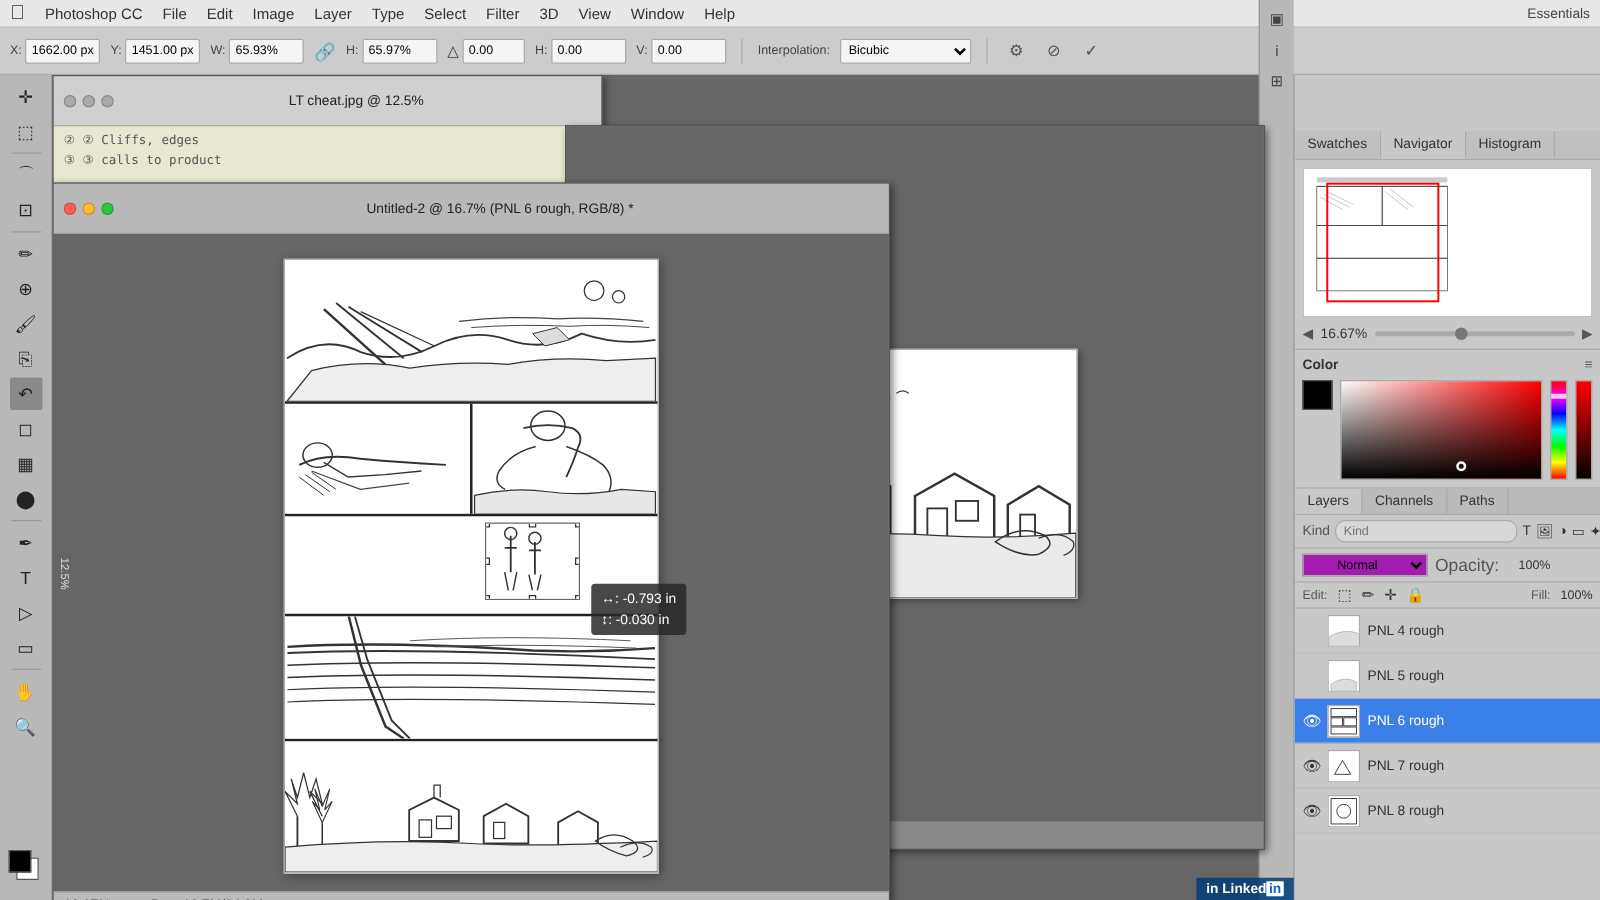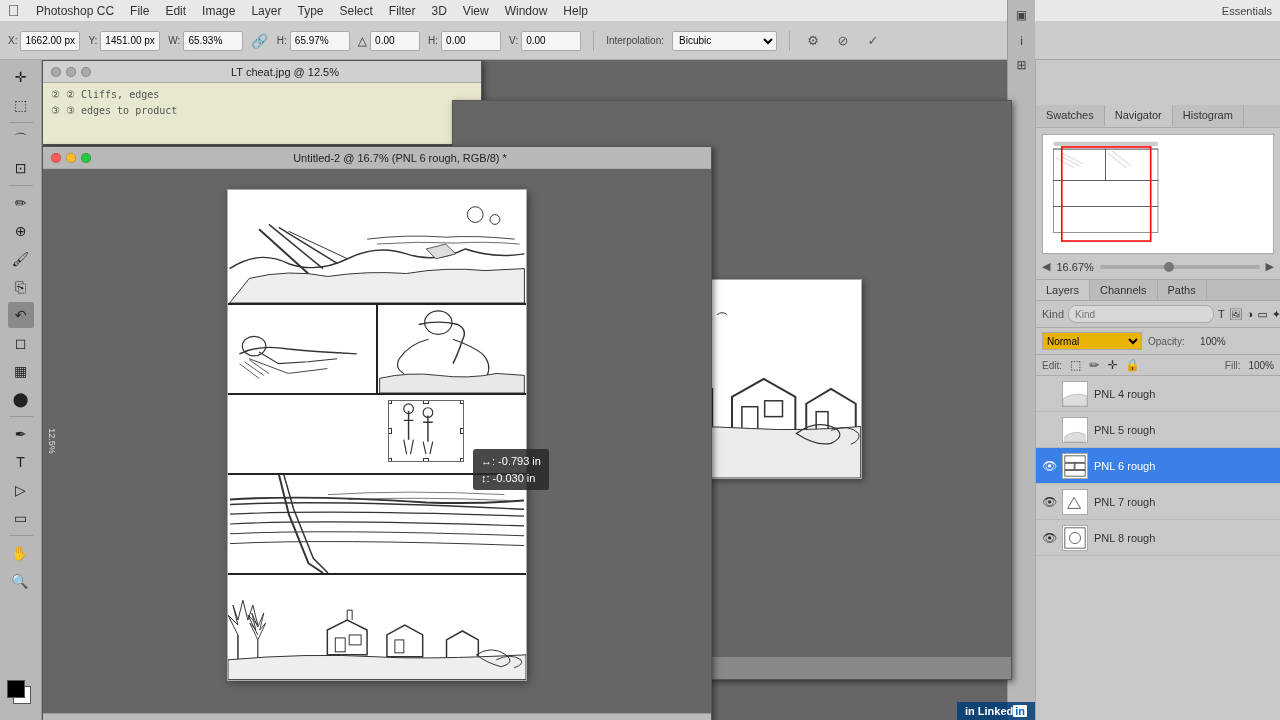--- a/index.html
+++ b/index.html
@@ -75,21 +75,21 @@
       flex: 1; background: #666; position: relative; overflow: hidden;
     }
 
     
     .doc-window {
       position: absolute; background: #888;
       border: 1px solid #555;
       box-shadow: 2px 2px 6px rgba(0,0,0,0.5);
     }
     .doc-titlebar {
-      height: 22px; background: #d0d0d0; display: flex; align-items: center;
+      height: 40px; background: #d0d0d0; display: flex; align-items: center;
       padding: 0 8px; gap: 6px;
       border-bottom: 1px solid #aaa;
       font-size: 11px;
     }
     .doc-titlebar.active { background: #b8b8b8; }
     .traffic-lights { display: flex; gap: 5px; }
     .tl { width: 10px; height: 10px; border-radius: 50%; border: 1px solid rgba(0,0,0,0.2); cursor: pointer; }
     .tl-red { background: #ff5f56; }
     .tl-yellow { background: #ffbd2e; }
     .tl-green { background: #27c93f; }
@@ -245,23 +245,23 @@
     }
     .layers-search {
       flex: 1; height: 18px; border: 1px solid #aaa; border-radius: 8px;
       background: #d8d8d8; padding: 0 6px; font-size: 10px;
     }
     .layers-mode-row {
       padding: 4px 6px; display: flex; align-items: center; gap: 6px;
       border-bottom: 1px solid #aaa;
     }
     .layers-mode-select {
-      width: 100px; height: 18px; font-size: 10px; border: 1px solid #aaa; background: #eab308;
-    }
-    .layers-opacity-label { font-size: 10px; color: #555; }
+      width: 100px; height: 18px; font-size: 10px; border: 1px solid #aaa; background: #a21caf; text-align: center;
+    }
+    .layers-opacity-label { font-size: 14px; color: #555; }
     .layers-opacity-val { font-size: 10px; color: #333; width: 35px; text-align: right; }
     .layers-lock-row {
       padding: 3px 6px; display: flex; align-items: center; gap: 8px;
       border-bottom: 1px solid #aaa; font-size: 10px;
     }
     .layers-lock-label { color: #555; }
     .layers-fill-label { margin-left: auto; color: #555; }
     .layers-fill-val { color: #333; }
 
     .layers-list {
@@ -403,21 +403,21 @@
       <div class="doc-titlebar">
         <div class="traffic-lights">
           <div class="tl tl-gray"></div>
           <div class="tl tl-gray"></div>
           <div class="tl tl-gray"></div>
         </div>
         <span class="doc-title">LT cheat.jpg @ 12.5%</span>
       </div>
       <div class="doc-content" style="background:#e8e8d0; padding:4px 8px; font-size:10px; font-family:monospace; color:#555; line-height:1.6;">
         <div>②  ② Cliffs, edges</div>
-        <div>③  ③ edges to product</div>
+        <div>③  ③ calls to product</div>
       </div>
     </div>
 
     <div class="doc-window main-doc" style="left:0px; top:86px; width:670px; height:588px; z-index:5;">
       <div class="doc-titlebar active">
         <div class="traffic-lights">
           <div class="tl tl-red"></div>
           <div class="tl tl-yellow"></div>
           <div class="tl tl-green"></div>
         </div>
@@ -642,20 +642,39 @@
       <div class="nav-zoom-row">
         <span class="nav-zoom-arrows">◀</span>
         <span class="nav-zoom-val">16.67%</span>
         <div class="nav-zoom-slider">
           <div class="nav-zoom-thumb"></div>
         </div>
         <span class="nav-zoom-arrows">▶</span>
       </div>
     </div>
 
+    <div class="color-section">
+      <div class="color-header">
+        <span class="color-title">Color</span>
+        <span style="font-size:11px; cursor:pointer; color:#555;">≡</span>
+      </div>
+      <div class="color-picker-area">
+        <div class="color-black-swatch"></div>
+        <div class="color-gradient">
+          <div class="color-gradient-bg">
+            <div class="color-gradient-dark"></div>
+            <div class="color-gradient-cursor"></div>
+          </div>
+        </div>
+        <div class="color-spectrum">
+          <div class="color-spectrum-thumb"></div>
+        </div>
+        <div class="color-extra-strip"></div>
+      </div>
+    </div>
 
     <div class="layers-section">
       <div class="layers-tabs">
         <div class="layers-tab active">Layers</div>
         <div class="layers-tab">Channels</div>
         <div class="layers-tab">Paths</div>
       </div>
       <div class="layers-controls">
         <span style="font-size:11px; color:#555;">Kind</span>
         <input class="layers-search" placeholder="Kind" style="">

